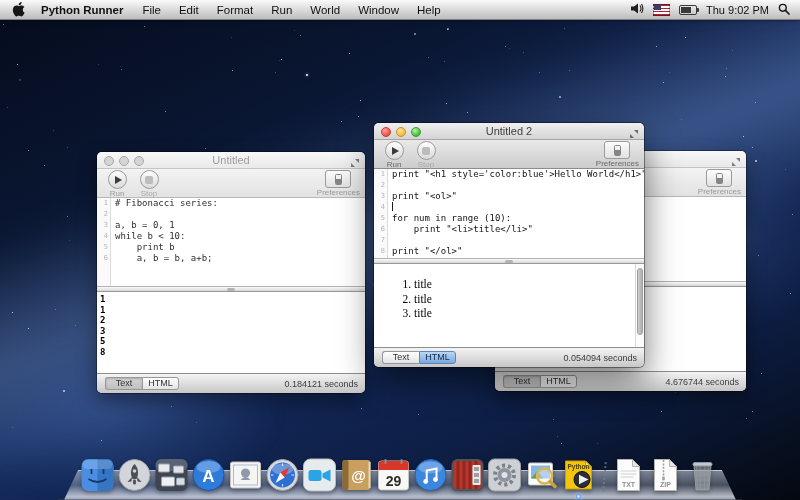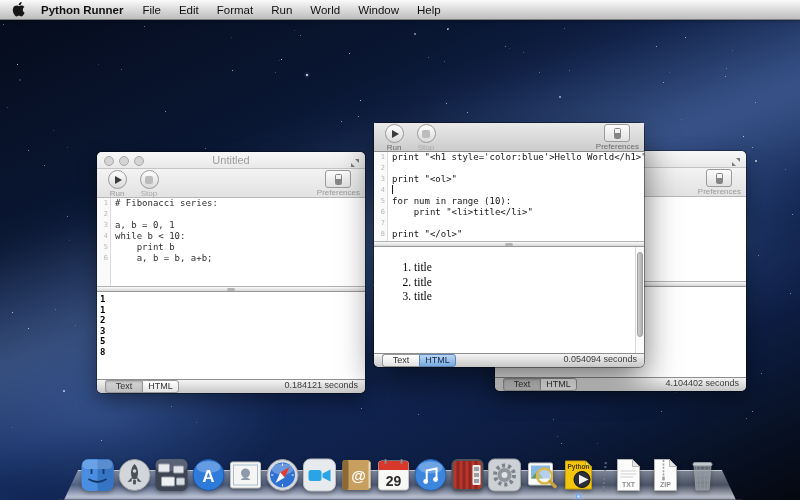--- a/index.html
+++ b/index.html
@@ -69,21 +69,21 @@
   .splitter{height:6px;flex:none;background:linear-gradient(#fbfbfb,#d6d6d6);border-top:1px solid #b2b2b2;border-bottom:1px solid #989898;}
   .dimple{width:8px;height:3px;border-radius:2px;background:#b3b3b3;margin:1px auto 0;}
   .outputarea{position:relative;flex:1;background:#fff;overflow:hidden;}
   .mono-out{font-family:"DejaVu Sans Mono",monospace;font-weight:bold;font-size:9px;line-height:10.5px;color:#000;padding:2px 0 0 3px;}
   .html-out{padding:0 10px;}
   .html-out h1{margin:9px 0 0 0;font-family:"Liberation Serif",serif;font-size:21px;font-weight:bold;}
   .html-out ol{margin:13px 0 0 0;padding-left:30px;font-family:"Liberation Serif",serif;font-size:11.5px;line-height:14.5px;color:#000;}
   .scrollbar{position:absolute;right:0;top:0;bottom:0;width:9px;background:#fcfcfc;border-left:1px solid #d8d8d8;}
   .scroll-thumb{position:absolute;left:1px;right:1px;top:5%;height:80%;border:1px solid #9e9e9e;border-radius:4px;
     background:linear-gradient(90deg,#cfcfcf,#aeaeae);}
-  .bottombar{height:14px;flex:none;border-top:1px solid #8e8e8e;border-radius:0 0 5px 5px;display:flex;
+  .bottombar{height:20px;flex:none;border-top:1px solid #8e8e8e;border-radius:0 0 5px 5px;display:flex;align-items:center;
     background:linear-gradient(#f4f4f4,#c7c7c7);}
   .segmented{display:flex;margin-left:8px;height:13px;}
   .segment{min-width:37px;text-align:center;font-size:9px;line-height:11px;border:1px solid #989898;color:#333;
     background:linear-gradient(#ffffff,#e3e3e3);}
   .segment:first-child{border-radius:3px 0 0 3px;border-right:none;}
   .segment:last-child{border-radius:0 3px 3px 0;}
   .segment.sel-gray{background:linear-gradient(#d4d4d4,#c0c0c0);box-shadow:inset 0 1px 2px rgba(0,0,0,0.18);}
   .segment.sel-blue{background:linear-gradient(#bcd6f3,#78a9de);border-color:#5d86b8;color:#10294e;}
   .time{margin-left:auto;margin-right:7px;font-size:9px;color:#3c3c3c;}
   .w-left{left:97px;top:152px;width:268px;height:241px;z-index:10;}
@@ -289,20 +289,39 @@
     </div>
 
   <div id="menubar">
     <span class="apple">
       <svg width="13" height="15" viewBox="0 0 13 15">
           <path fill="#161616" d="M10.8 7.9c0-1.8 1.5-2.7 1.6-2.8-.9-1.3-2.2-1.4-2.7-1.5-1.1-.1-2.2.7-2.8.7-.6 0-1.5-.7-2.4-.7-1.2 0-2.4.7-3.1 1.8-1.3 2.2-.3 5.4.9 7.2.6.9 1.3 1.9 2.3 1.8.9 0 1.3-.6 2.4-.6s1.4.6 2.4.6c1 0 1.6-.9 2.2-1.8.7-1 1-2 1-2.1-.1 0-1.8-.7-1.8-2.6zM8.9 2.3c.5-.6.8-1.4.7-2.3-.7 0-1.6.5-2.1 1.1-.5.5-.9 1.4-.8 2.2.8.1 1.7-.4 2.2-1z"></path>
         </svg>
     </span>
     <span class="app-name">Python Runner</span>
     <span id="menu-items"><span class="menu-item">File</span><span class="menu-item">Edit</span><span class="menu-item">Format</span><span class="menu-item">Run</span><span class="menu-item">World</span><span class="menu-item">Window</span><span class="menu-item">Help</span></span>
+    <span id="status">
+      <span>
+        <svg width="13" height="11" viewBox="0 0 13 11">
+            <polygon points="0,3.5 3,3.5 7,0.5 7,10.5 3,7.5 0,7.5" fill="#202020"></polygon>
+            <path d="M9 2.5 Q11 5.5 9 8.5 M10.5 1 Q13.3 5.5 10.5 10" stroke="#202020" stroke-width="1.1" fill="none"></path>
+          </svg>
+      </span>
+      <span class="flag"></span>
+      <span class="battery">
+          <span class="fill"></span>
+        </span>
+      <span class="clock">Thu 9:02 PM</span>
+      <span>
+        <svg width="12" height="12" viewBox="0 0 12 12">
+            <circle cx="4.8" cy="4.8" r="3.4" fill="none" stroke="#161616" stroke-width="1.4"></circle>
+            <line x1="7.4" y1="7.4" x2="11" y2="11" stroke="#161616" stroke-width="1.7" stroke-linecap="round"></line>
+          </svg>
+      </span>
+    </span>
   </div>
 
   <div class="window inactive w-right">
     <div class="titlebar">
       <span class="lights">
         <span class="light"></span>
         <span class="light"></span>
         <span class="light"></span>
       </span>
       <span class="fullscreen">
@@ -337,21 +356,21 @@
       </div>
     <div class="splitter">
         <div class="dimple"></div>
       </div>
     <div class="outputarea"></div>
     <div class="bottombar">
       <span class="segmented">
           <span class="segment sel-gray">Text</span>
           <span class="segment">HTML</span>
         </span>
-      <span class="time">4.104402 seconds</span>
+      <span class="time">4.676744 seconds</span>
     </div>
   </div>
 
   <div class="window inactive w-left">
     <div class="titlebar">
       <span class="lights">
         <span class="light"></span>
         <span class="light"></span>
         <span class="light"></span>
       </span>
@@ -425,20 +444,34 @@
     <div class="bottombar">
       <span class="segmented">
           <span class="segment sel-gray">Text</span>
           <span class="segment">HTML</span>
         </span>
       <span class="time">0.184121 seconds</span>
     </div>
   </div>
 
   <div class="window w-middle">
+    <div class="titlebar">
+      <span class="lights">
+        <span class="light r"></span>
+        <span class="light y"></span>
+        <span class="light g"></span>
+      </span>
+      <span>Untitled 2</span>
+      <span class="fullscreen">
+        <svg width="10" height="10" viewBox="0 0 10 10">
+            <polygon points="9,1 5,1 9,5" fill="#6b6b6b"></polygon>
+            <polygon points="1,9 1,5 5,9" fill="#6b6b6b"></polygon>
+          </svg>
+      </span>
+    </div>
     <div class="toolbar">
       <span class="tool-item" style="left:5px;">
         <span class="tool-btn">
             <span class="play-tri"></span>
           </span>
         <div class="tool-label">Run</div>
       </span>
       <span class="tool-item" style="left:37px;">
         <span class="tool-btn">
             <span class="stop-sq"></span>

